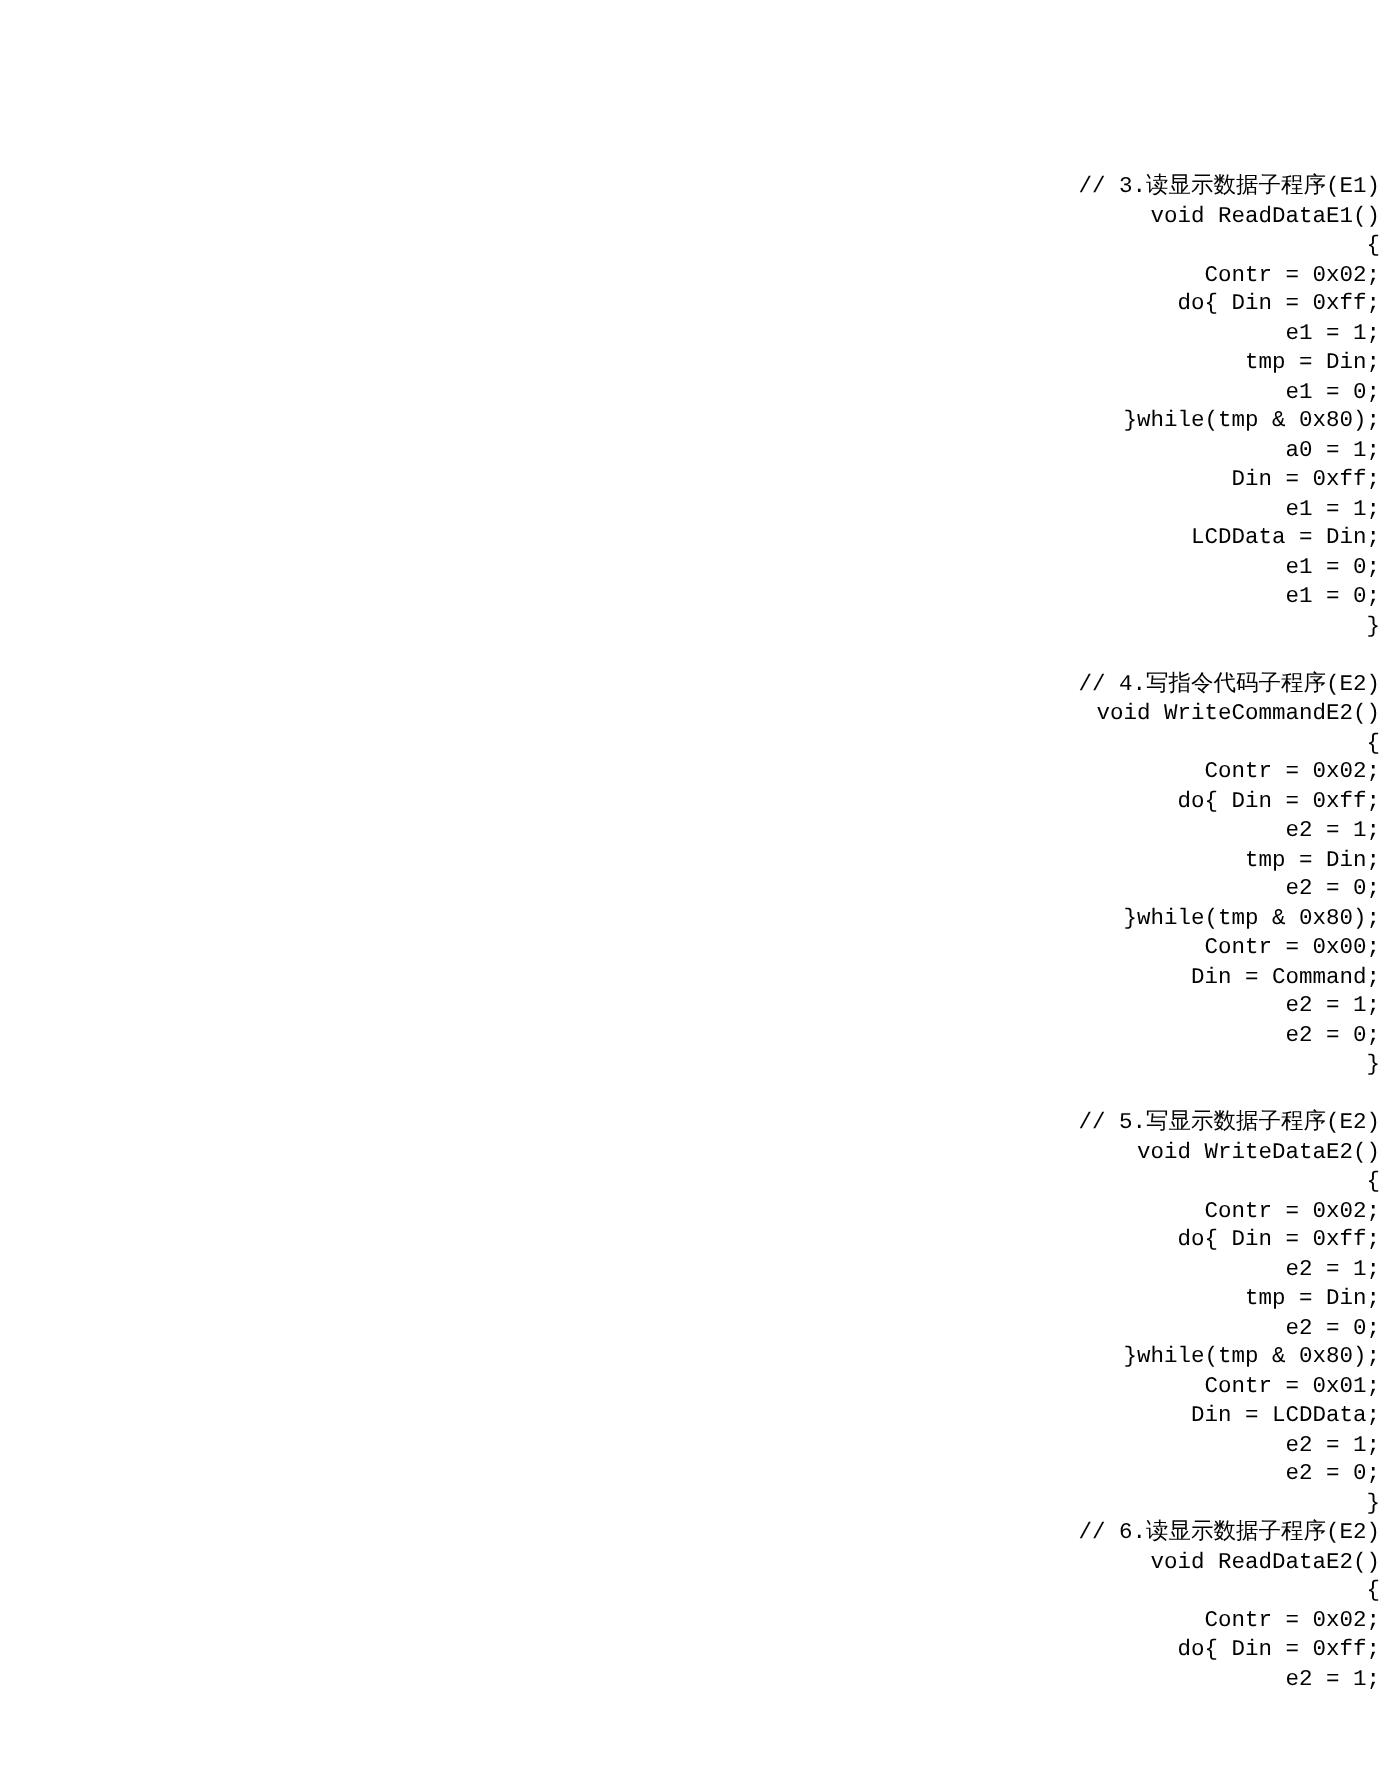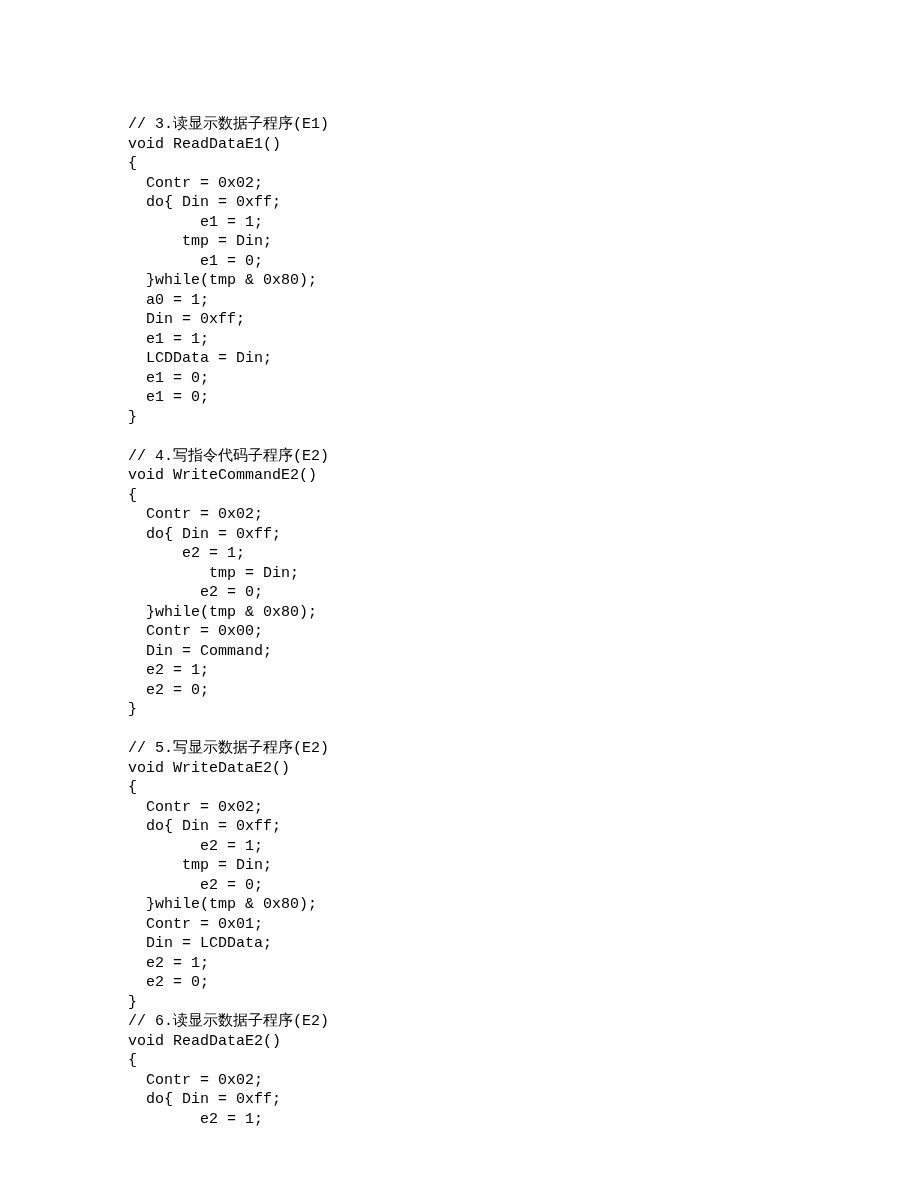--- a/index.html
+++ b/index.html
@@ -8,20 +8,21 @@
     padding: 0;
     width: 920px;
     height: 1191px;
     font-family: "Courier New", monospace;
     font-size: 15px;
     line-height: 1.3;
     color: #000000;
   }
   .page {
     padding: 115px 0 0 128px;
+    text-align: right;
   }
   pre {
     margin: 0;
     font-family: inherit;
     white-space: pre;
   }
 </style>
 </head>
 <body>
 

